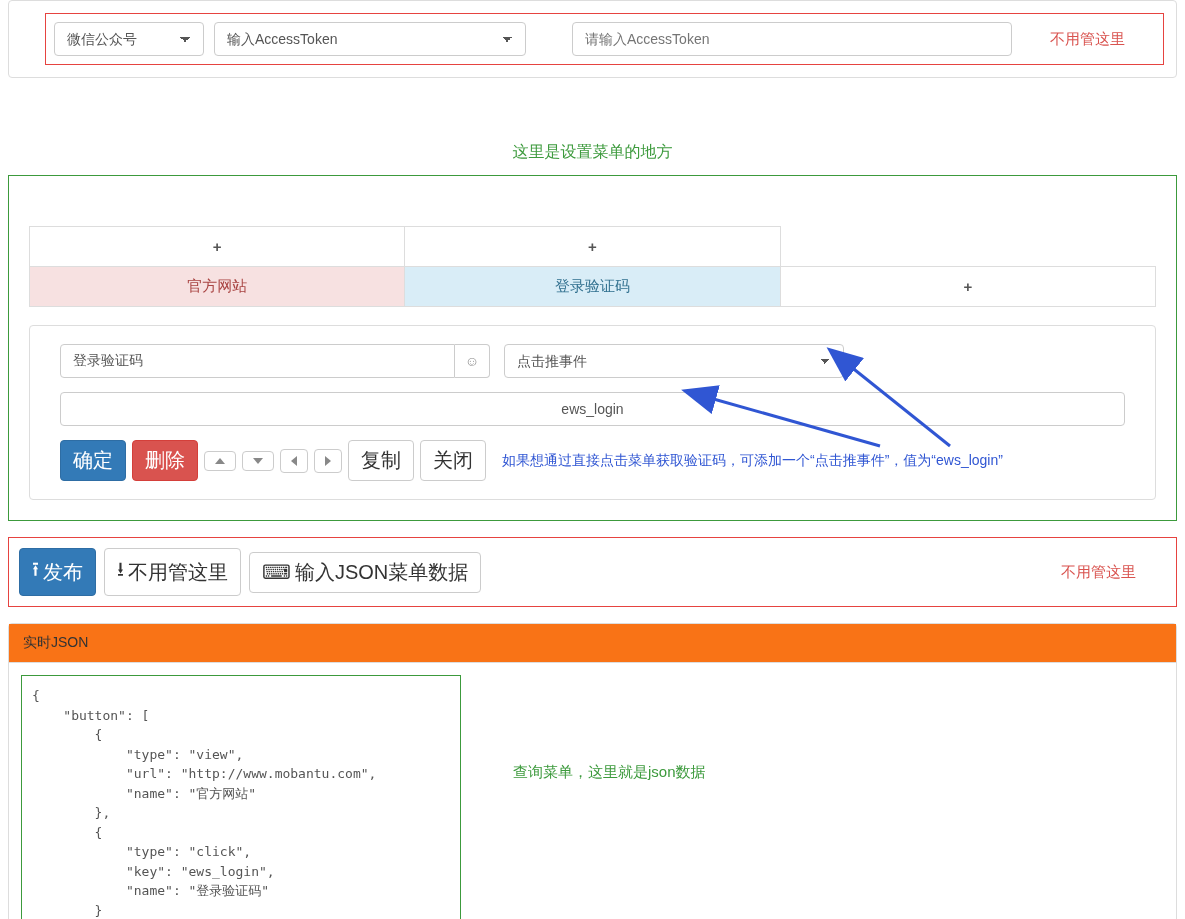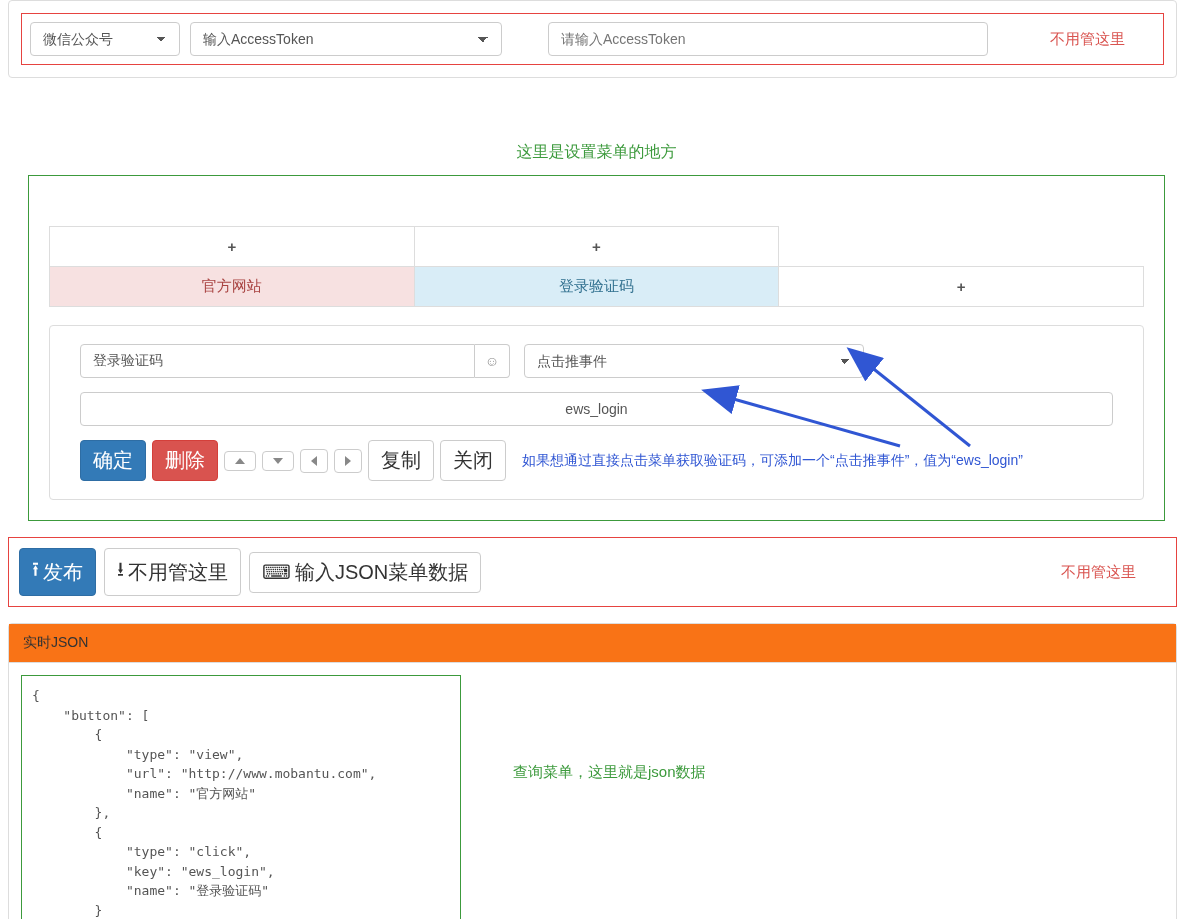--- a/index.html
+++ b/index.html
@@ -9,20 +9,21 @@
   color: #333;
   background: #fff;
   padding: 0;
   width: 1185px;
 }
 .panel {
   border: 1px solid #ddd;
   border-radius: 4px;
   margin: 0 8px 16px 8px;
   background: #fff;
+  padding-left: 24px;
 }
 .panel-body { padding: 12px; }
 
 .top-bar {
   border: 1px solid #e64340;
   padding: 8px;
   display: flex;
   gap: 10px;
   align-items: center;
   background: #fff;
@@ -41,22 +42,21 @@
   -webkit-appearance: none;
   background-image: linear-gradient(45deg, transparent 50%, #555 50%), linear-gradient(135deg, #555 50%, transparent 50%);
   background-position: calc(100% - 18px) 14px, calc(100% - 13px) 14px;
   background-size: 5px 5px, 5px 5px;
   background-repeat: no-repeat;
   padding-right: 28px;
 }
 .note-right { color: #d9534f; font-size: 15px; margin-left: auto; margin-right: 30px; }
 
 .outer {
-  padding: 0 20px;
-  margin-left: 8px;
+  padding: 0 8px;
 }
 .green-note { color: #3c9a3c; text-align: center; font-size: 16px; margin: 64px 0 12px 0; }
 .menu-area {
   border: 1px solid #3c9a3c;
   padding: 20px;
 }
 .menu-table {
   width: 100%;
   border-collapse: collapse;
   table-layout: fixed;

